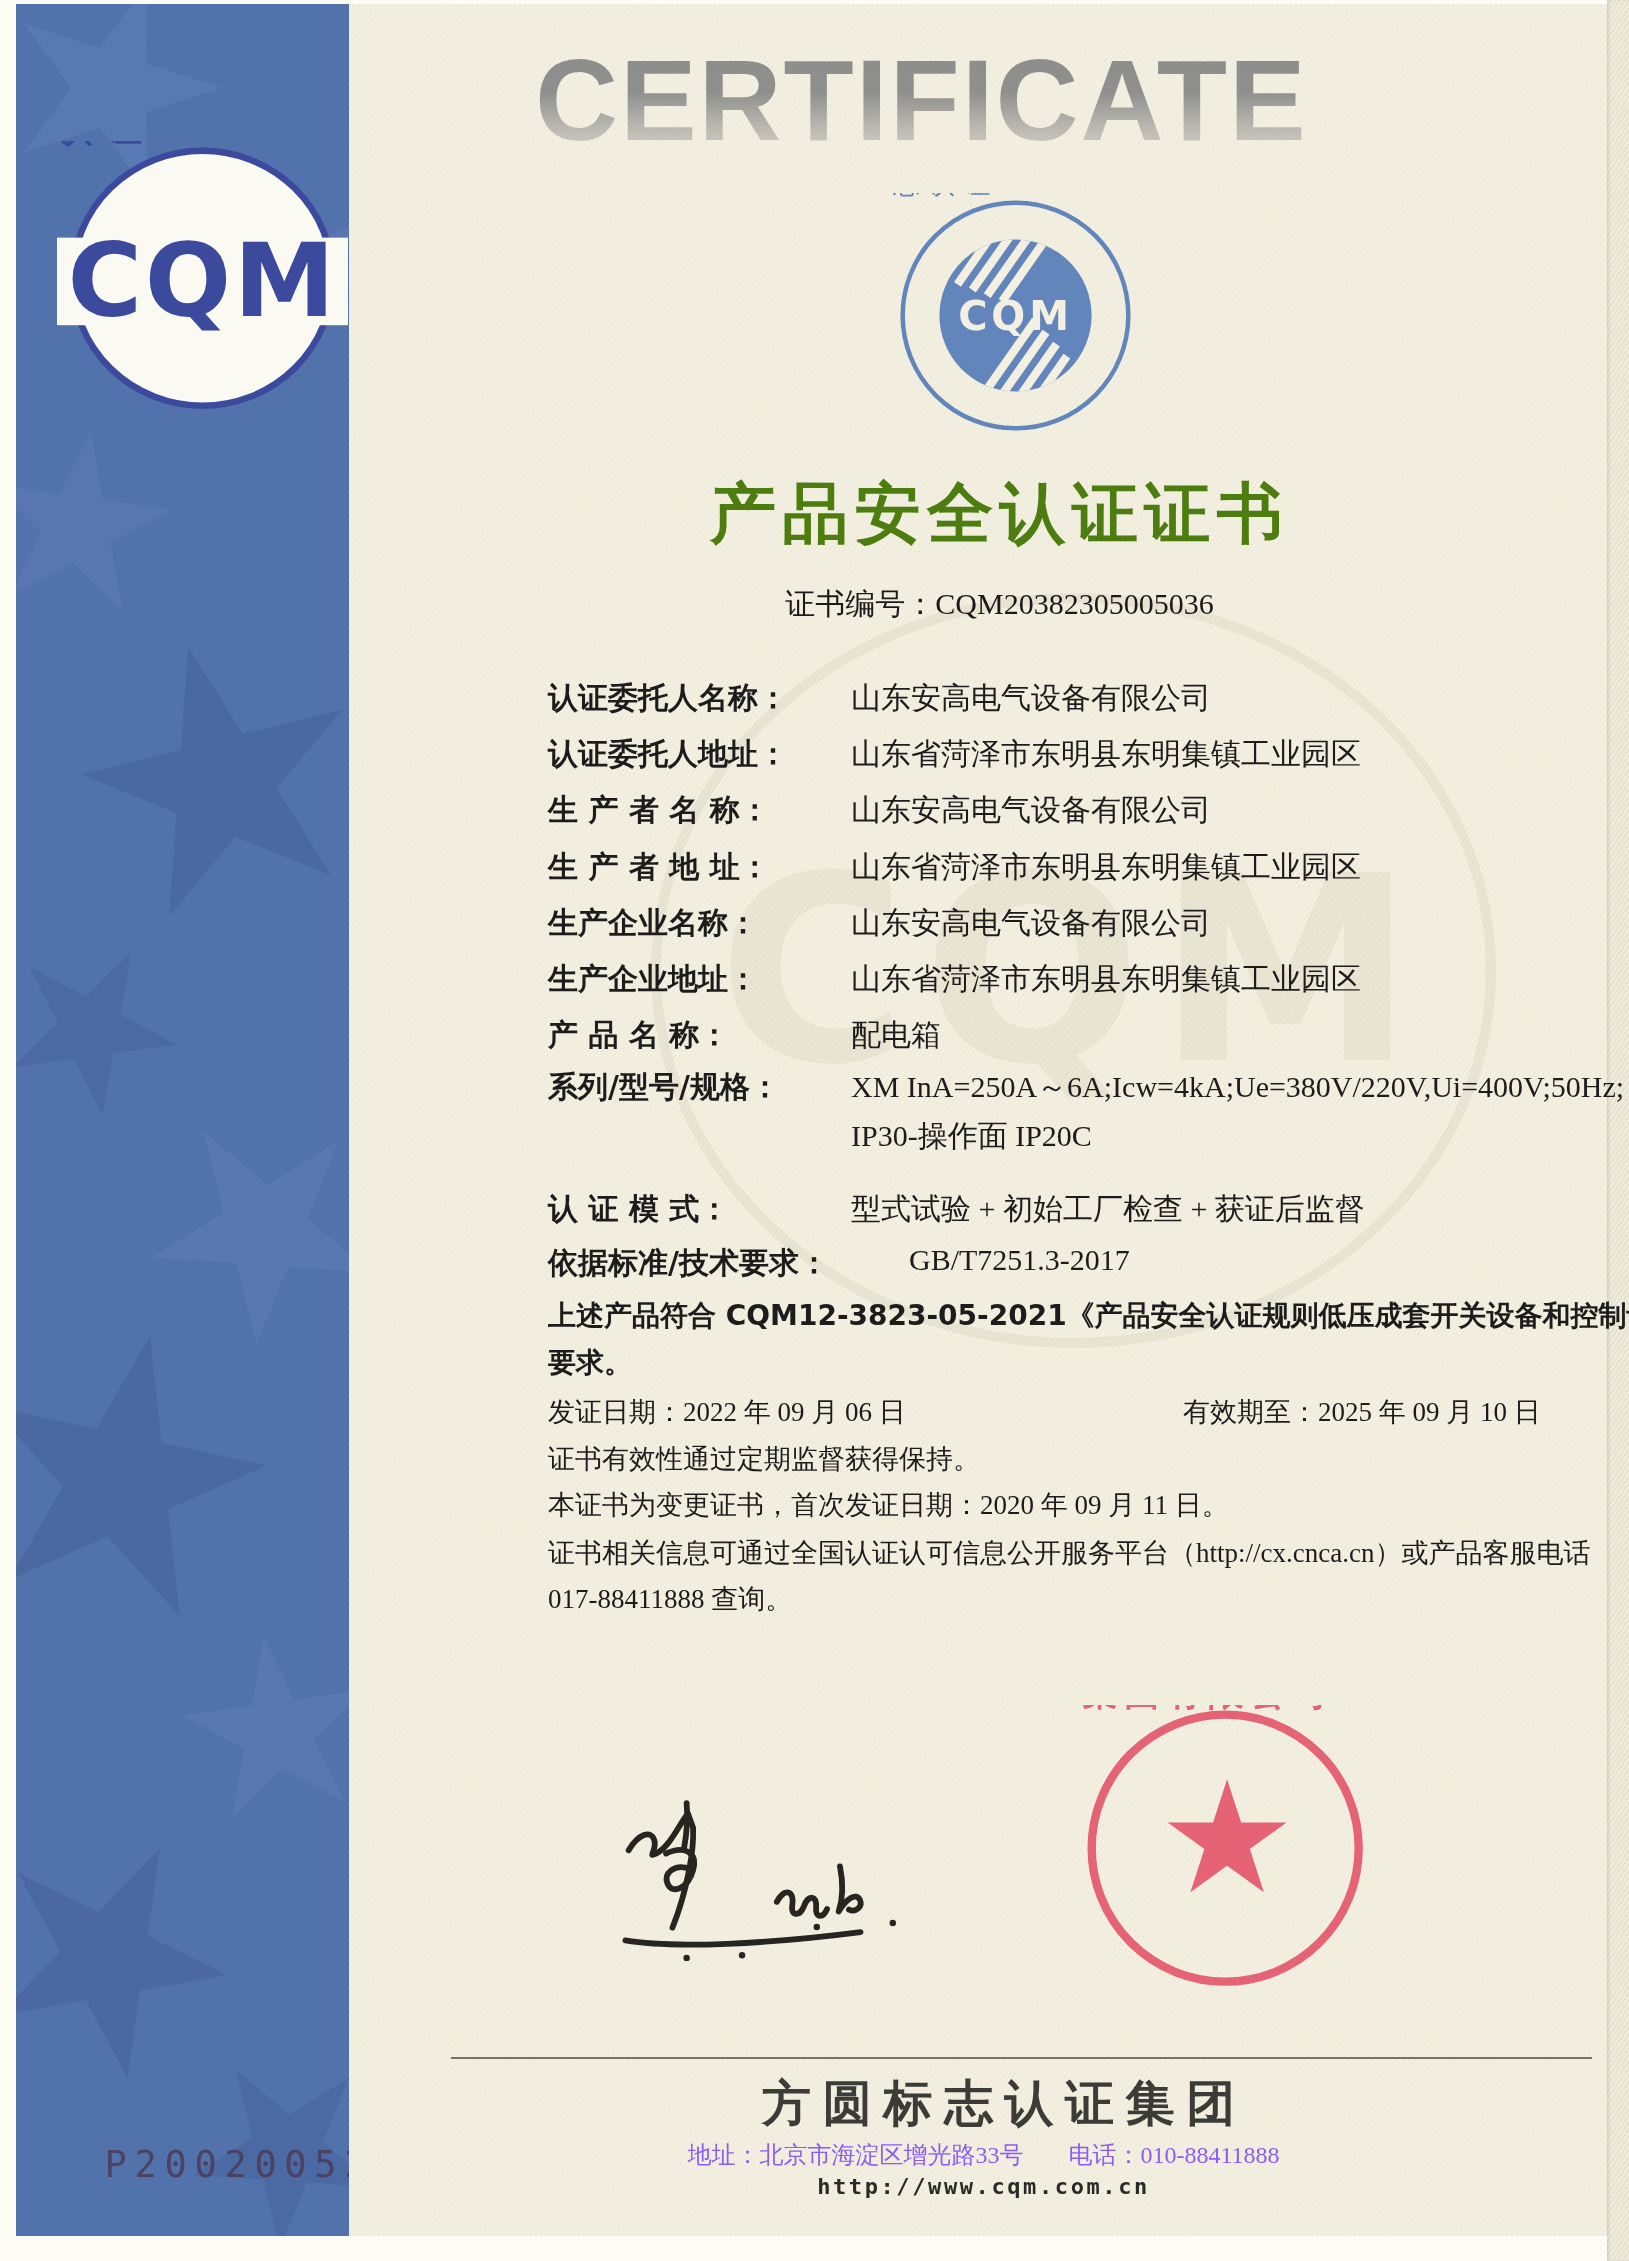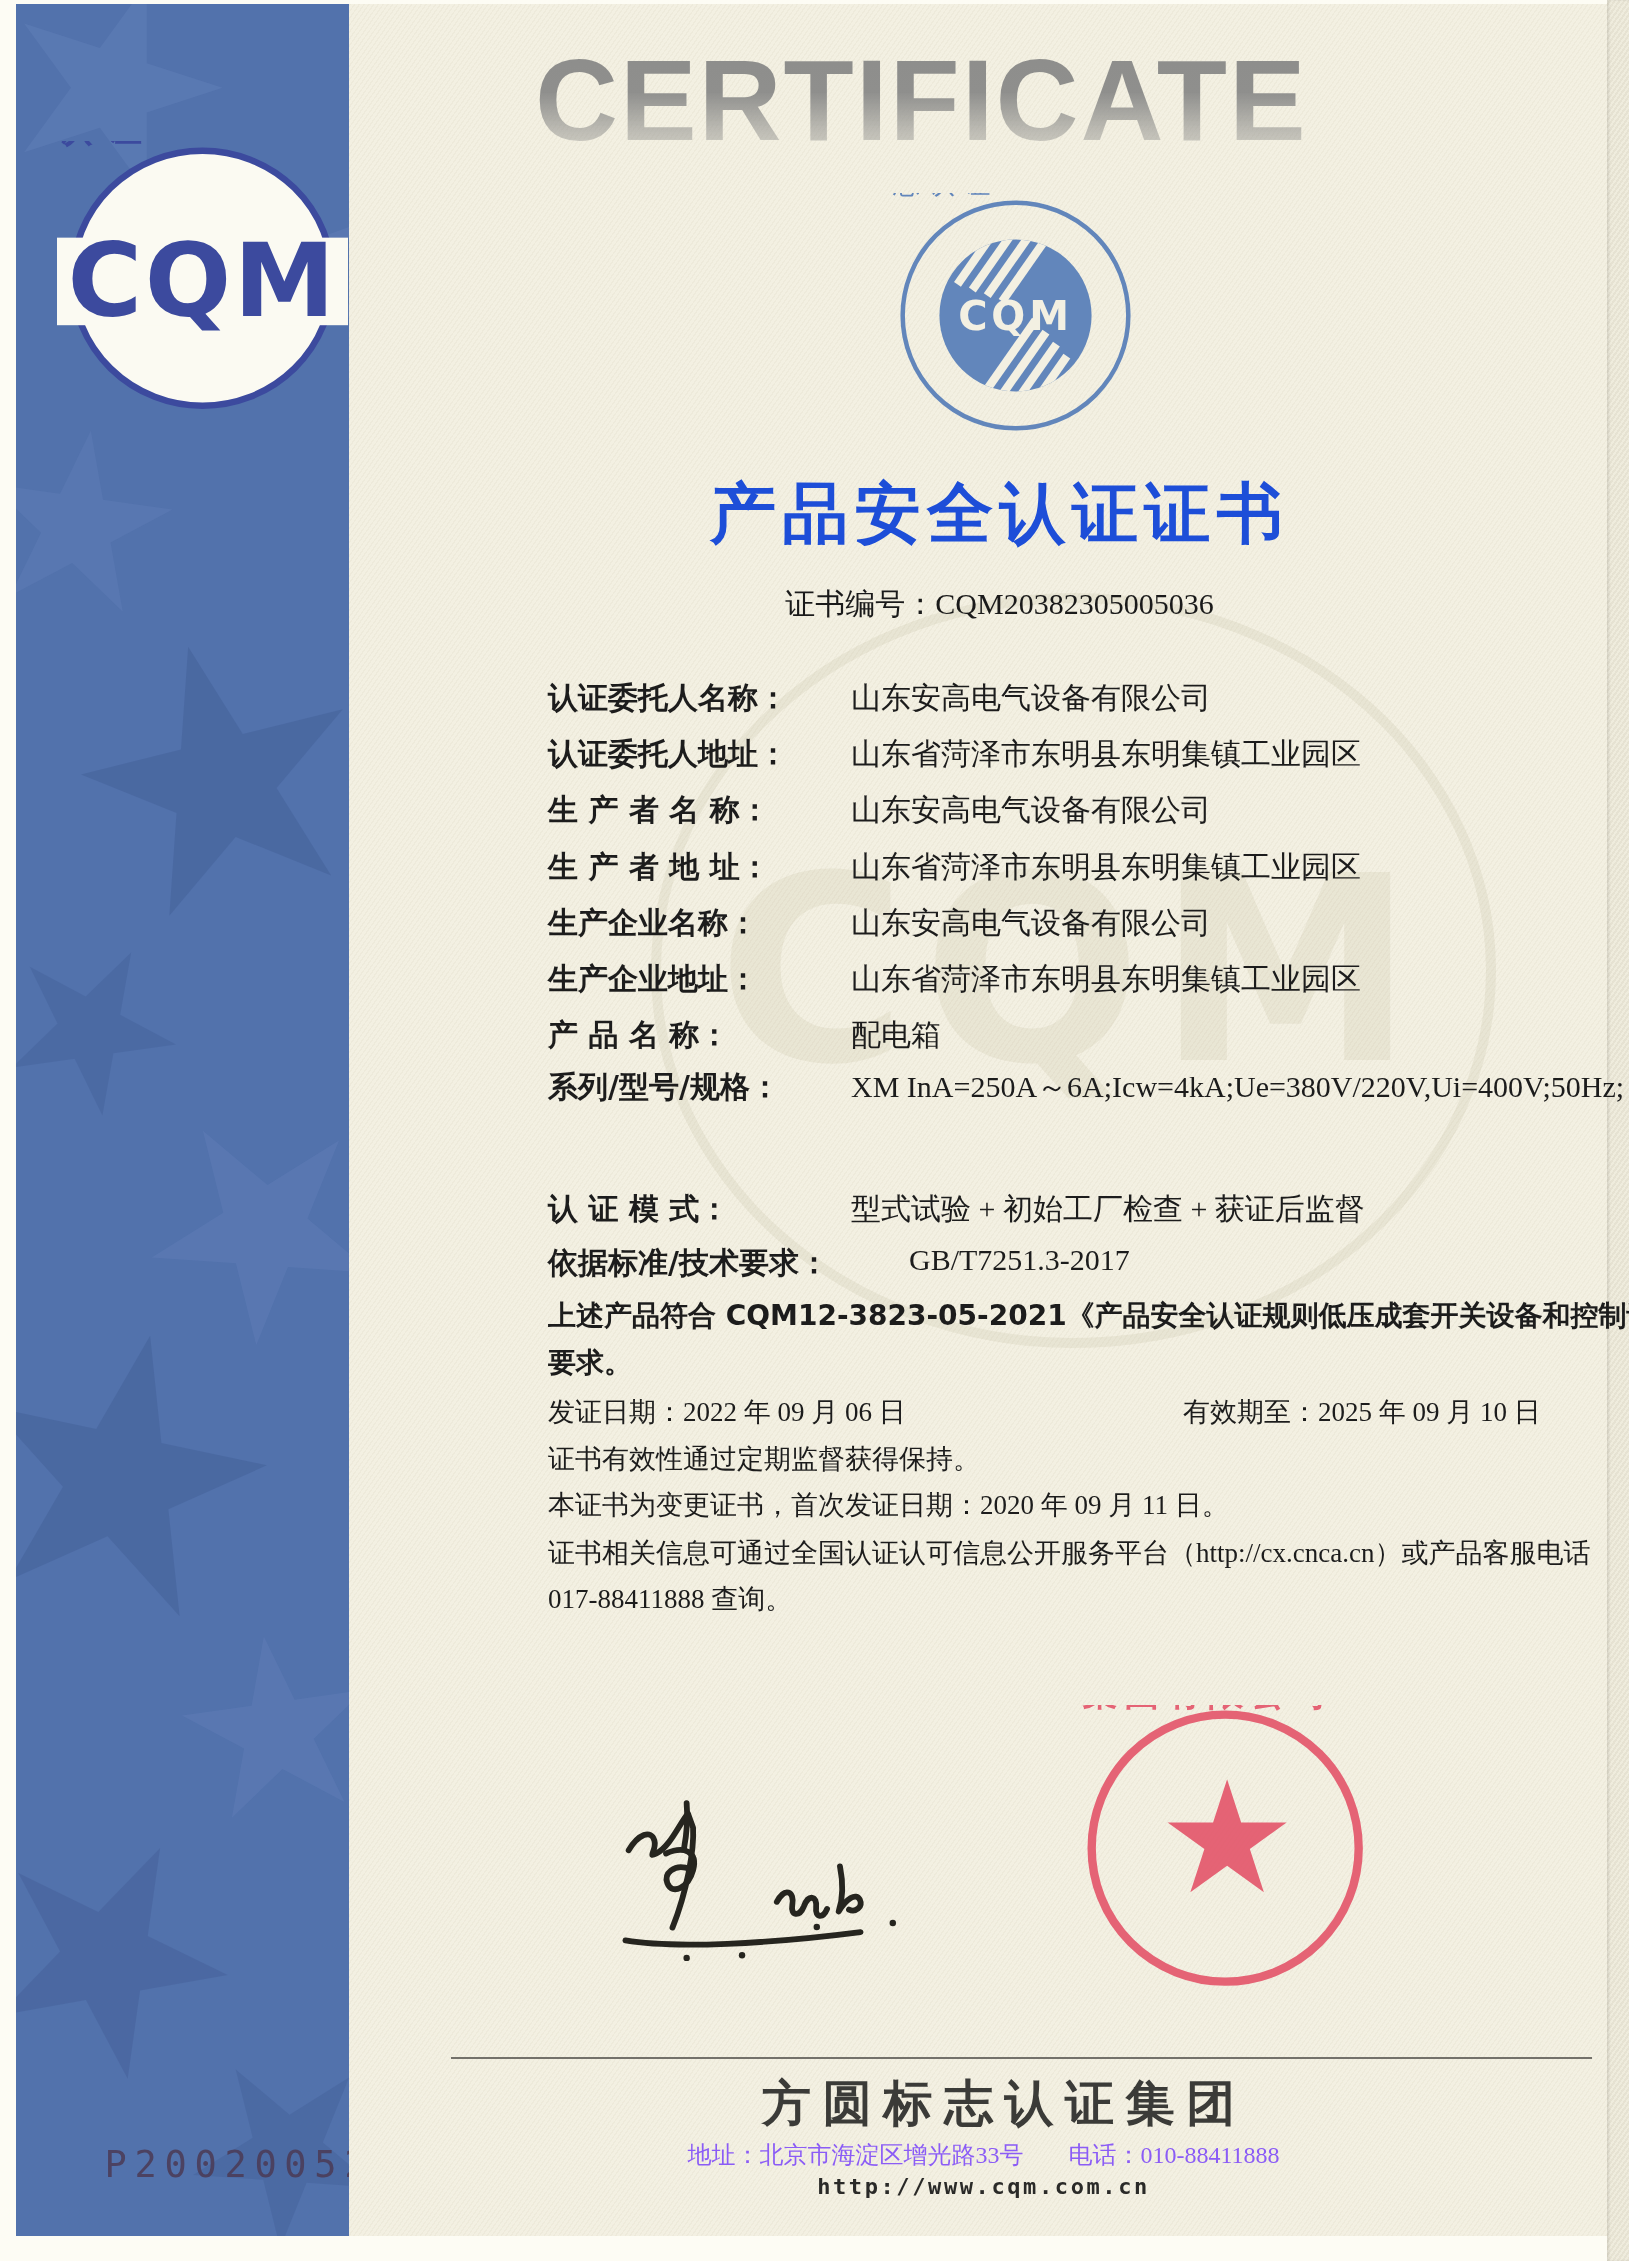--- a/index.html
+++ b/index.html
@@ -52,21 +52,21 @@
     border:10.3px solid rgba(172,160,124,.14);border-radius:50%;
     display:flex;align-items:center;justify-content:center;pointer-events:none;
   }
   .emboss span{
     font-family:"DejaVu Sans",sans-serif;font-weight:bold;font-size:258px;
     letter-spacing:15.5px;color:rgba(172,160,124,.13);
   }
   
   .doc-title{
     position:absolute;left:445px;top:469px;width:1109px;text-align:center;
-    font-size:66px;font-weight:bold;letter-spacing:6.4px;color:#1d4ed8;
+    font-size:66px;font-weight:bold;letter-spacing:6.4px;color:#4d7c0f;
   }
   .cert-no{
     position:absolute;left:445px;top:584px;width:1109px;text-align:center;
     font-size:30px;color:#1a1a1a;
   }
   
   .content{position:absolute;left:548px;top:0;width:1057px;}
   .row{position:absolute;left:0;white-space:nowrap;font-size:30px;}
   .row .lbl{
     display:inline-block;width:303px;font-family:"DejaVu Sans","Liberation Sans",sans-serif;
@@ -191,21 +191,21 @@
   <div class="row" style="top:903px">
     <span class="lbl">生产企业名称：</span><span class="val">山东安高电气设备有限公司</span>
   </div>
   <div class="row" style="top:959px">
     <span class="lbl">生产企业地址：</span><span class="val">山东省菏泽市东明县东明集镇工业园区</span>
   </div>
   <div class="row" style="top:1015px">
     <span class="lbl">产 品 名 称：</span><span class="val">配电箱</span>
   </div>
   <div class="row" style="top:1067px">
-    <span class="lbl">系列/型号/规格：</span><span class="val"><span>XM InA=250A～6A;Icw=4kA;Ue=380V/220V,Ui=400V;50Hz;</span></span>
+    <span class="lbl">系列/型号/规格：</span><span class="val"><span>XM InA=250A～6A;Icw=4kA;Ue=380V/220V,Ui=400V;50Hz;</span><span class="val-line2">IP30-操作面 IP20C</span></span>
   </div>
 
   <div class="row" style="top:1189px">
     <span class="lbl">认 证 模 式：</span><span class="val">型式试验 + 初始工厂检查 + 获证后监督</span>
   </div>
   <div class="row" style="top:1243px">
     <span class="lbl" style="width:361px">依据标准/技术要求：</span><span class="val">GB/T7251.3-2017</span>
   </div>
 
   <div class="smalltext boldtext" style="top:1297px;font-size:28px">上述产品符合 CQM12-3823-05-2021《产品安全认证规则低压成套开关设备和控制设备》的</div>

